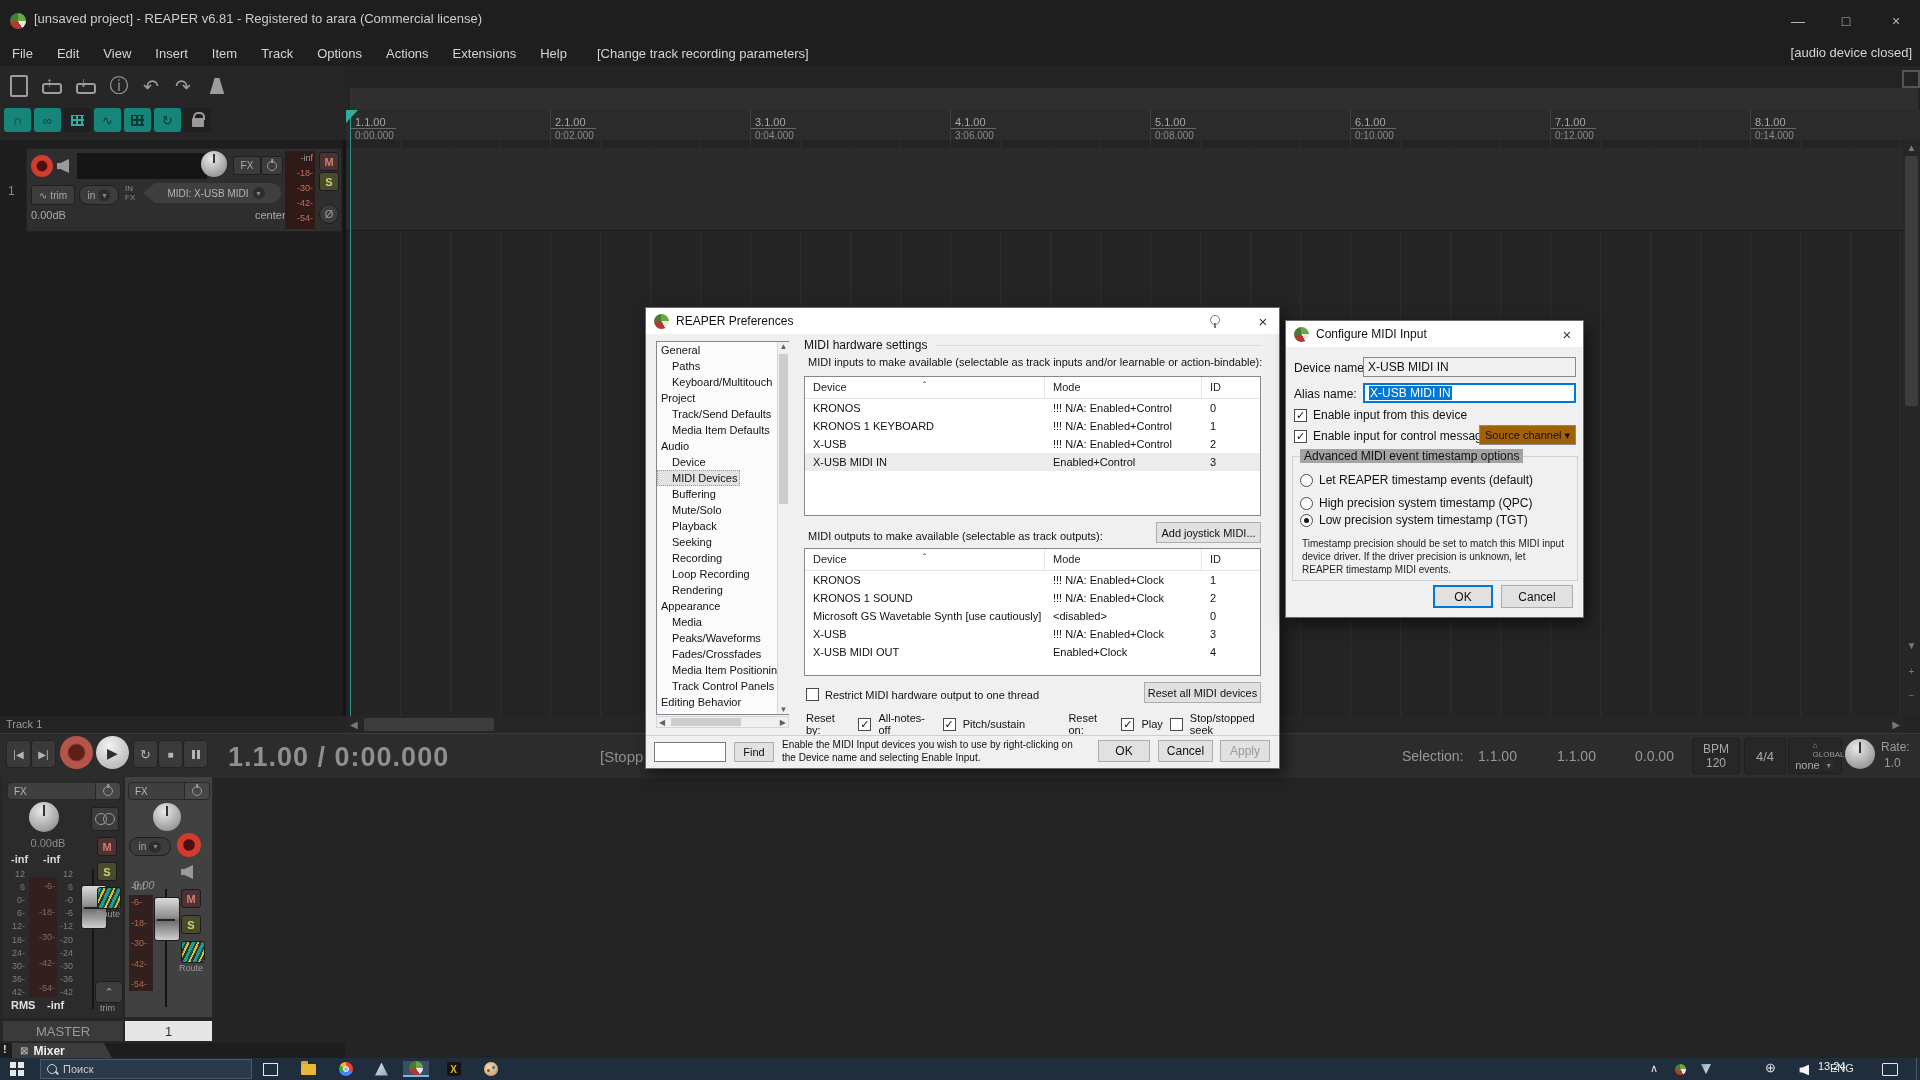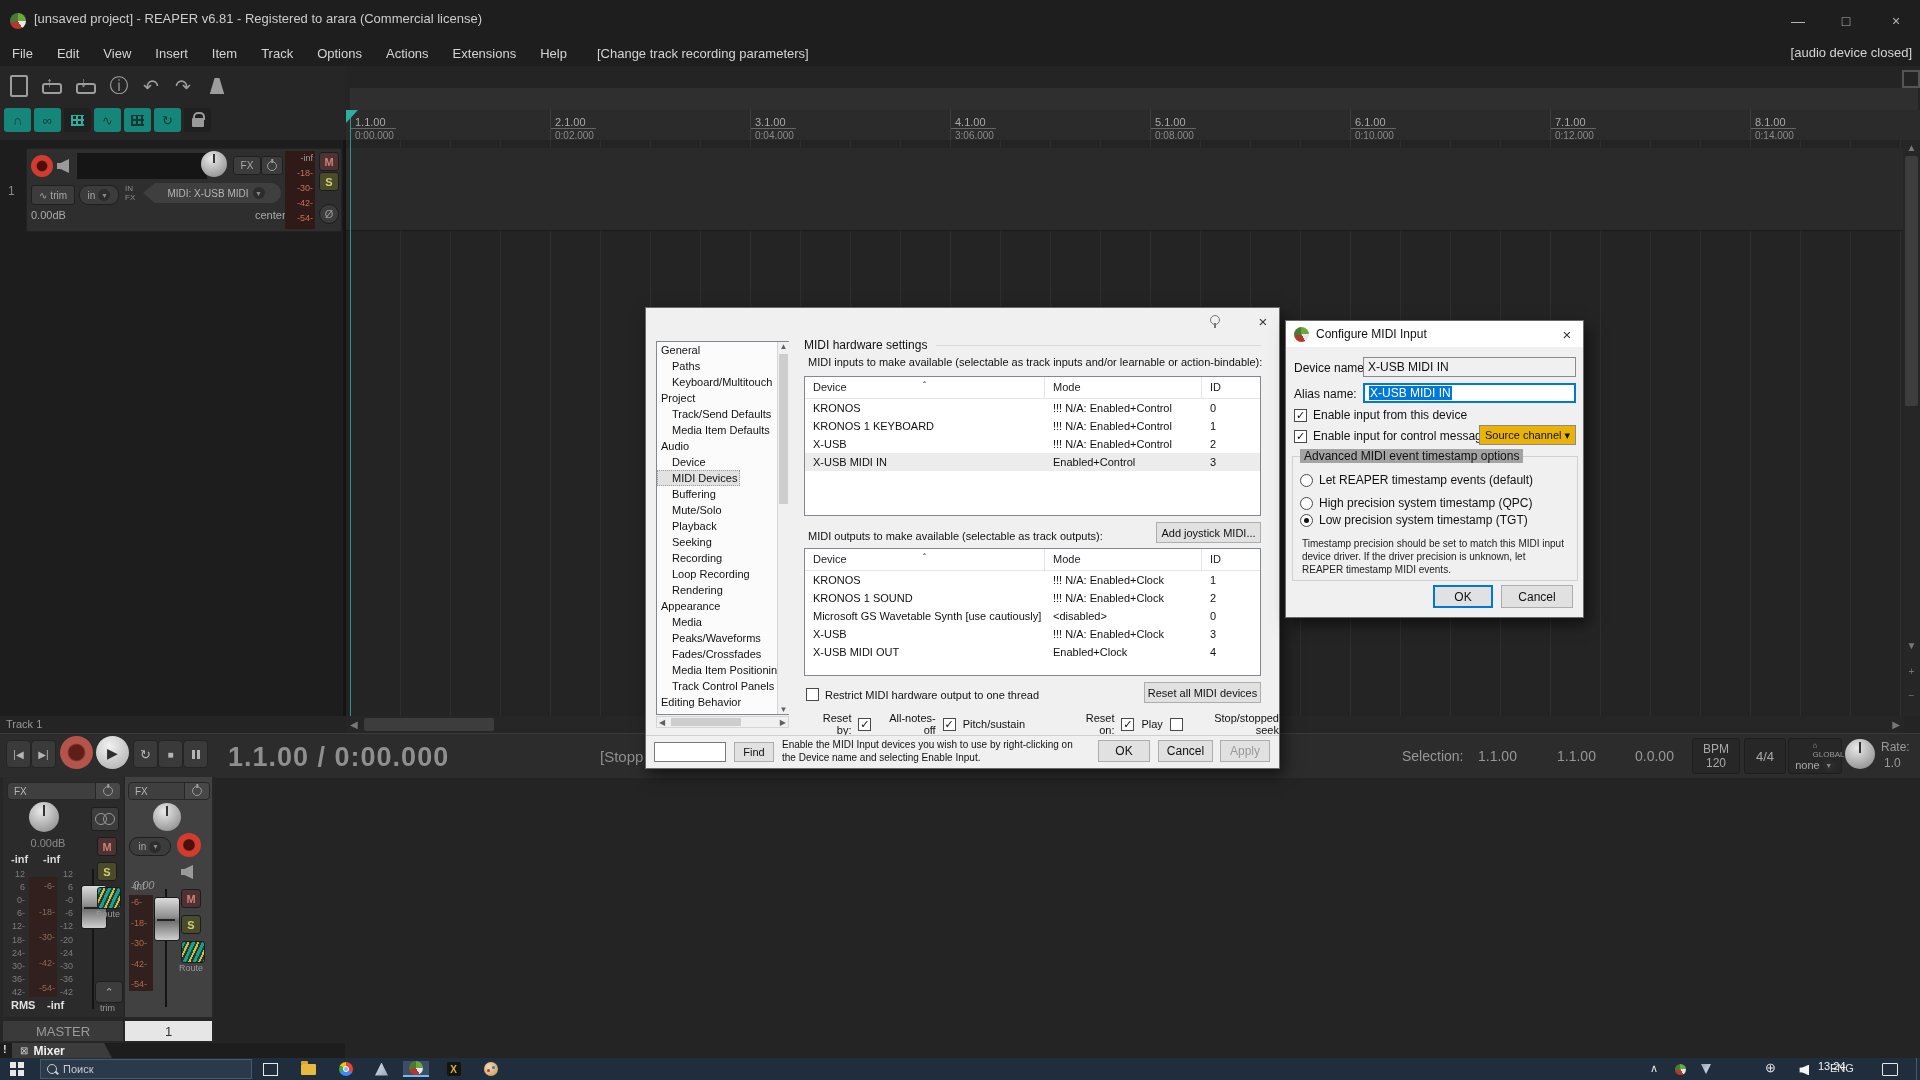--- a/index.html
+++ b/index.html
@@ -250,40 +250,40 @@
   .thead .c1{width:240px;border-right:1px solid #e5e5e5;}
   .thead .c2{width:157px;border-right:1px solid #e5e5e5;}
   .thead .c3{flex:1;}
   .sortglyph{position:absolute;left:110px;top:-1px;font-size:9px;color:#555;}
   .trow{display:flex;height:18px;line-height:18px;color:#111;}
   .trow div{padding-left:8px;box-sizing:border-box;overflow:hidden;white-space:nowrap;}
   .trow .c1{width:240px;}.trow .c2{width:157px;}.trow .c3{flex:1;}
   .trow.sel{background:#ececec;}
   #restrict-row{position:absolute;left:160px;top:380px;display:flex;align-items:center;gap:6px;font-size:11px;}
   #btn-resetall{left:498px;top:374px;width:117px;height:21px;font-size:11px;}
-  #reset-row{position:absolute;left:160px;top:404px;display:flex;align-items:center;gap:7px;font-size:11px;text-align:right;}
+  #reset-row{position:absolute;left:160px;top:404px;display:flex;align-items:center;gap:7px;font-size:11px;}
   #reset-row .gap{width:30px;}
   #prefsep{position:absolute;left:0;top:427px;width:100%;height:1px;background:#d0d0d0;}
   #findbox{position:absolute;left:8px;top:434px;width:72px;height:20px;background:#fff;border:1px solid #7a7a7a;box-sizing:border-box;}
   #btn-find{left:88px;top:434px;width:40px;height:20px;font-size:11px;}
   #helptext{position:absolute;left:136px;top:430px;width:302px;font-size:10px;line-height:13px;color:#111;}
   #btn-ok{left:452px;top:432px;width:52px;height:22px;}
   #btn-cancel{left:512px;top:432px;width:55px;height:22px;}
   #btn-apply{left:574px;top:432px;width:50px;height:22px;color:#9a9a9a;}
   
   #cfg{left:1285px;top:320px;width:297px;height:296px;}
   .cfglabel{position:absolute;font-size:12px;color:#111;}
   .cfgfield{position:absolute;height:20px;border:1px solid #8a8a8a;box-sizing:border-box;font-size:12px;display:flex;align-items:center;padding-left:4px;}
   #devfield{left:77px;top:36px;width:213px;background:#f0f0f0;}
   #aliasfield{left:77px;top:62px;width:213px;background:#fff;border:2px solid #0078d7;}
   #aliasfield span{background:#0078d7;color:#fff;padding:0 1px;}
   .cfgcheck{position:absolute;display:flex;align-items:center;gap:6px;font-size:12px;}
   #cfgcb1{left:8px;top:87px;}
   #cfgcb2{left:8px;top:108px;}
-  #srcdrop{position:absolute;left:193px;top:104px;width:97px;height:20px;background:#eab308;border:1px solid #8a8a8a;
+  #srcdrop{position:absolute;left:193px;top:104px;width:97px;height:20px;background:#a16207;border:1px solid #8a8a8a;
      box-sizing:border-box;font-size:11px;display:flex;align-items:center;justify-content:space-between;padding:0 5px;color:#111;}
   #advgroup{position:absolute;left:6px;top:135px;width:284px;height:123px;border:1px solid #d0d0d0;}
   #advtitle{position:absolute;left:14px;top:128px;background:#a3a3a3;padding:0 4px;font-size:12px;color:#111;}
   .cfgradio{position:absolute;display:flex;align-items:center;gap:6px;font-size:12px;}
   #cfgnote{position:absolute;left:16px;top:216px;width:264px;font-size:10px;line-height:13px;color:#222;}
   #cfg-ok{left:147px;top:264px;width:60px;height:23px;border:2px solid #0078d7;}
   #cfg-cancel{left:215px;top:264px;width:72px;height:23px;}
 </style>
 </head>
 <body>
@@ -600,20 +600,24 @@
     <div class="tbicon" style="left:1797px;top:4px">
         <div class="spk" style="transform:scale(.8);filter:brightness(1.6)"></div>
       </div>
     <div class="trayglyph" style="left:1830px">ENG</div>
     <div id="tb-clock">13:24</div>
     <div id="tb-action"></div>
     <div id="tb-desk"></div>
   </div>
 
   <div class="dialog" id="prefs">
+    <div class="dtitle">
+      <div class="dlogo"></div>
+      <span class="txt">REAPER Preferences</span>
+    </div>
     <div id="pin"></div>
     <div class="dclose" style="right:2px">×</div>
 
     <div id="tree"><div class="titem">General</div><div class="titem ind">Paths</div><div class="titem ind">Keyboard/Multitouch</div><div class="titem">Project</div><div class="titem ind">Track/Send Defaults</div><div class="titem ind">Media Item Defaults</div><div class="titem">Audio</div><div class="titem ind">Device</div><div class="titem ind sel">MIDI Devices</div><div class="titem ind">Buffering</div><div class="titem ind">Mute/Solo</div><div class="titem ind">Playback</div><div class="titem ind">Seeking</div><div class="titem ind">Recording</div><div class="titem ind">Loop Recording</div><div class="titem ind">Rendering</div><div class="titem">Appearance</div><div class="titem ind">Media</div><div class="titem ind">Peaks/Waveforms</div><div class="titem ind">Fades/Crossfades</div><div class="titem ind">Media Item Positioning</div><div class="titem ind">Track Control Panels</div><div class="titem">Editing Behavior</div></div>
     <div id="treevsb">
         <div class="a1">▲</div>
         <div class="vt"></div>
         <div class="a2">▼</div>
       </div>
     <div id="treehsb">

